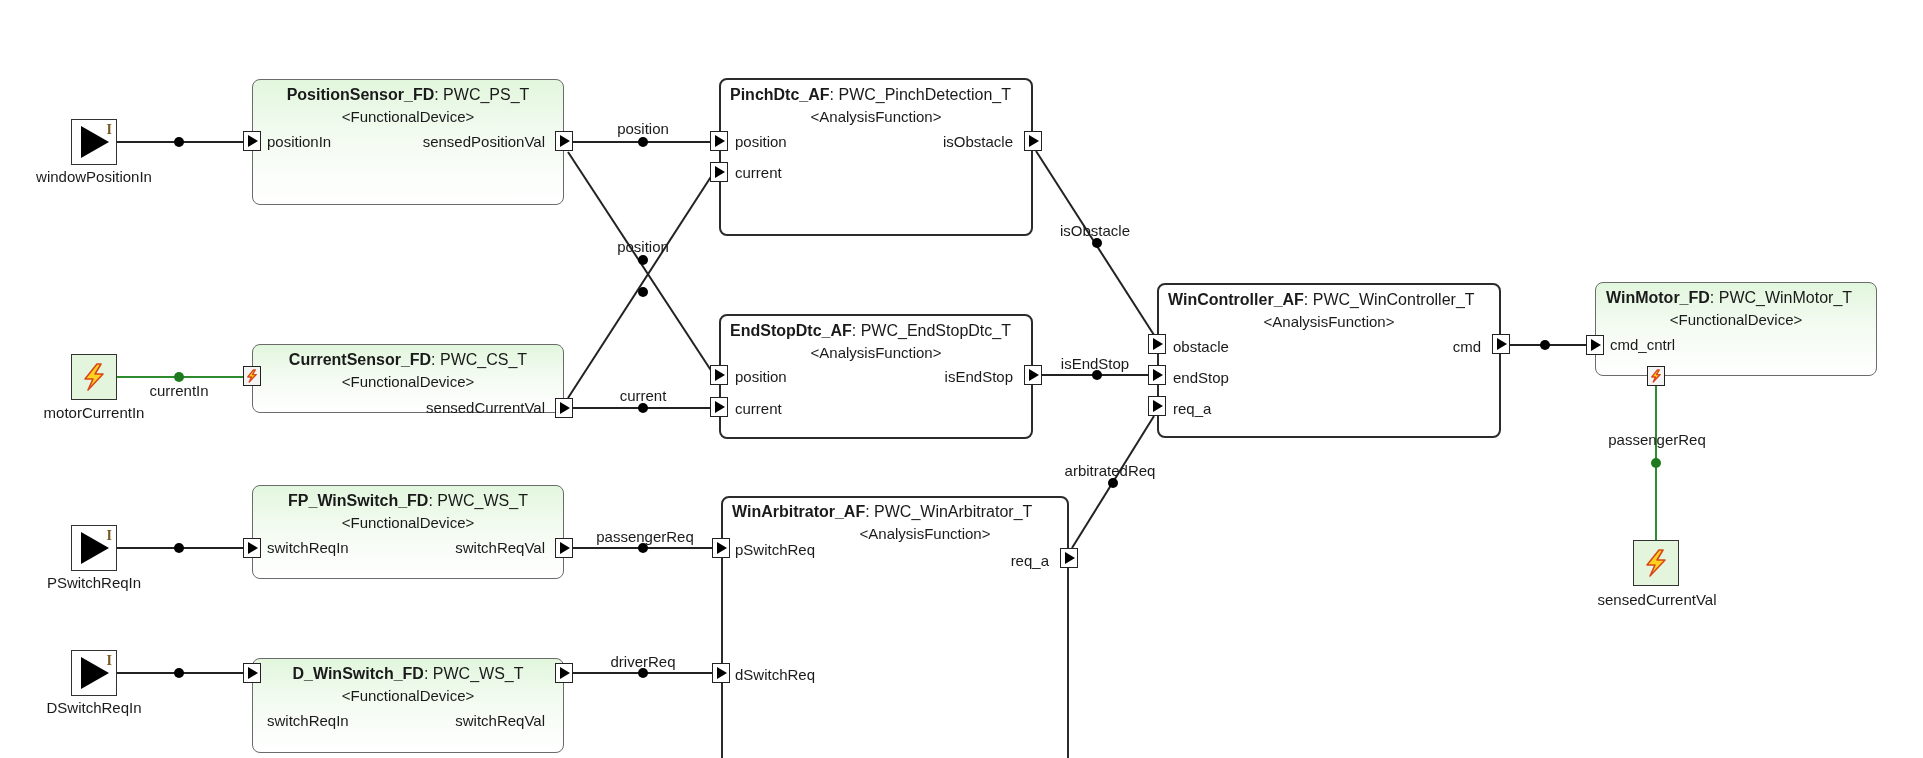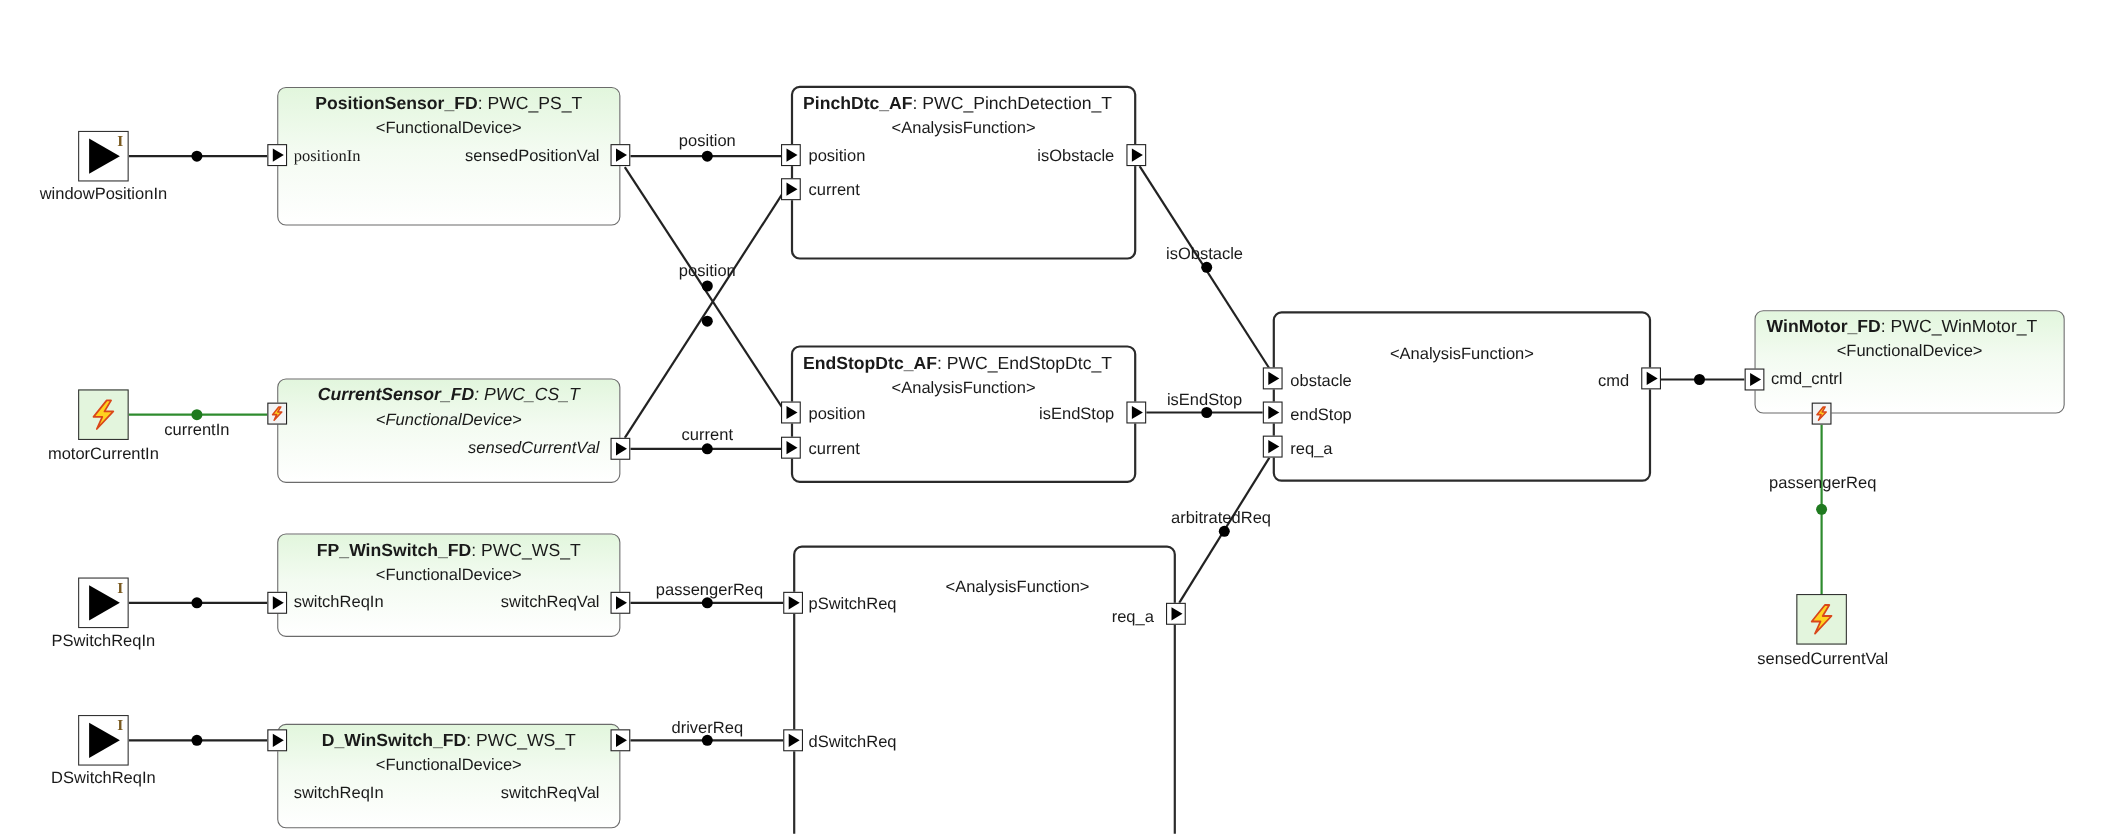--- a/index.html
+++ b/index.html
@@ -92,31 +92,31 @@
 <div class="ext power" style="left:1633px;top:540px;">
   <svg class="bolt" style="left:7px;top:7px" width="30" height="30" viewBox="0 0 30 30">
     <polygon points="18,2 6,17 14,17 9,28 24,12 16,12 22,2" fill="#ffd21f" stroke="#d9471a" stroke-width="1.6" stroke-linejoin="round"></polygon>
   </svg>
 </div>
 <div class="extlabel" style="left:1657px;top:591px;">sensedCurrentVal</div>
 
 <div class="block fd" style="left:252px;top:79px;width:312px;height:126px;">
   <div class="title"><b>PositionSensor_FD</b><span>: PWC_PS_T</span></div>
   <div class="stereo">&lt;FunctionalDevice&gt;</div>
-  <div class="plabel" style="left:14px;top:53px;font-family:Liberation Serif, serif;">positionIn</div>
+  <div class="plabel" style="left:14px;top:53px;">positionIn</div>
   <div class="plabel right" style="right:18px;top:53px;">sensedPositionVal</div>
 </div>
 <div class="port" style="left:243px;top:131px;">
     <div class="tri"></div>
   </div>
 <div class="port" style="left:555px;top:131px;">
     <div class="tri"></div>
   </div>
 
-<div class="block fd" style="left:252px;top:344px;width:312px;height:95px;font-style:italic;">
+<div class="block fd" style="left:252px;top:344px;width:312px;height:69px;">
   <div class="title"><b>CurrentSensor_FD</b><span>: PWC_CS_T</span></div>
   <div class="stereo">&lt;FunctionalDevice&gt;</div>
   <div class="plabel right" style="right:18px;top:54px;">sensedCurrentVal</div>
 </div>
 <div class="port power" style="left:243px;top:366px;">
   <svg class="bolt" style="left:1px;top:1px" width="14" height="16" viewBox="0 0 30 30">
     <polygon points="18,2 6,17 14,17 9,28 24,12 16,12 22,2" fill="#ffd21f" stroke="#d9471a" stroke-width="3" stroke-linejoin="round"></polygon>
   </svg>
 </div>
 <div class="port" style="left:555px;top:398px;">
@@ -177,36 +177,38 @@
     <div class="tri"></div>
   </div>
 <div class="port" style="left:710px;top:397px;">
     <div class="tri"></div>
   </div>
 <div class="port" style="left:1024px;top:365px;">
     <div class="tri"></div>
   </div>
 
 <div class="block af" style="left:721px;top:496px;width:348px;height:282px;">
+  <div class="title" style="top:5px;"><b>WinArbitrator_AF</b><span>: PWC_WinArbitrator_T</span></div>
   <div class="stereo" style="top:27px;left:60px;">&lt;AnalysisFunction&gt;</div>
   <div class="plabel" style="left:12px;top:43px;">pSwitchReq</div>
   <div class="plabel" style="left:12px;top:168px;">dSwitchReq</div>
   <div class="plabel right" style="right:18px;top:54px;">req_a</div>
 </div>
 <div class="port" style="left:712px;top:538px;">
     <div class="tri"></div>
   </div>
 <div class="port" style="left:712px;top:663px;">
     <div class="tri"></div>
   </div>
 <div class="port" style="left:1060px;top:548px;">
     <div class="tri"></div>
   </div>
 
 <div class="block af" style="left:1157px;top:283px;width:344px;height:155px;">
+  <div class="title"><b>WinController_AF</b><span>: PWC_WinController_T</span></div>
   <div class="stereo">&lt;AnalysisFunction&gt;</div>
   <div class="plabel" style="left:14px;top:53px;">obstacle</div>
   <div class="plabel" style="left:14px;top:84px;">endStop</div>
   <div class="plabel" style="left:14px;top:115px;">req_a</div>
   <div class="plabel right" style="right:18px;top:53px;">cmd</div>
 </div>
 <div class="port" style="left:1148px;top:334px;">
     <div class="tri"></div>
   </div>
 <div class="port" style="left:1148px;top:365px;">

